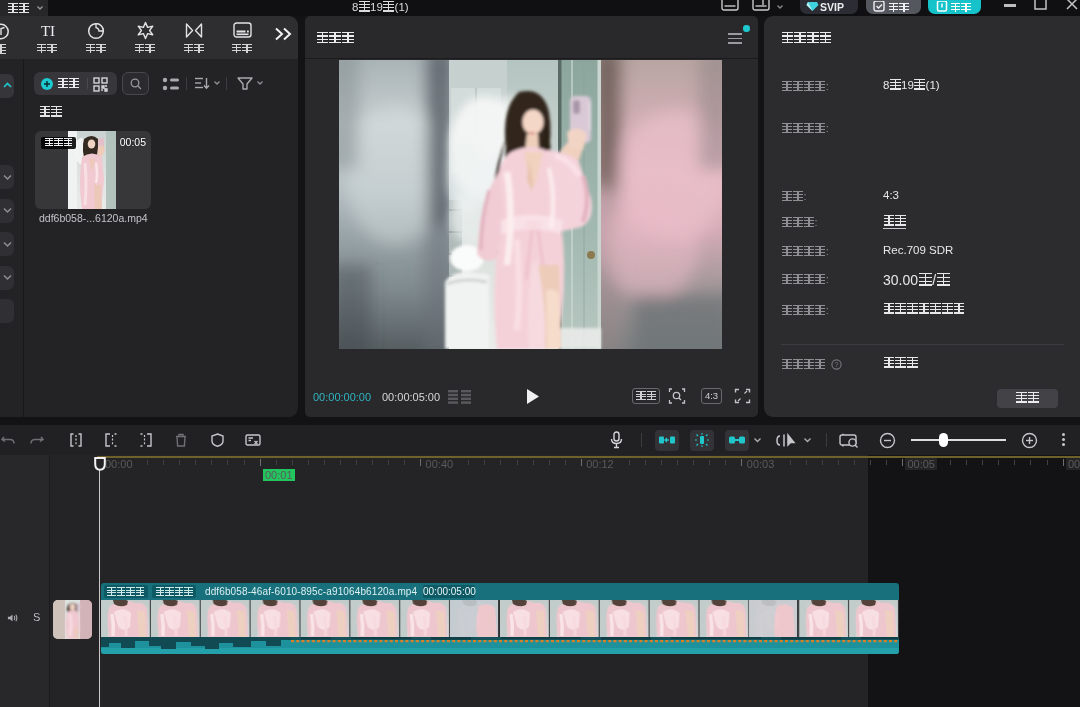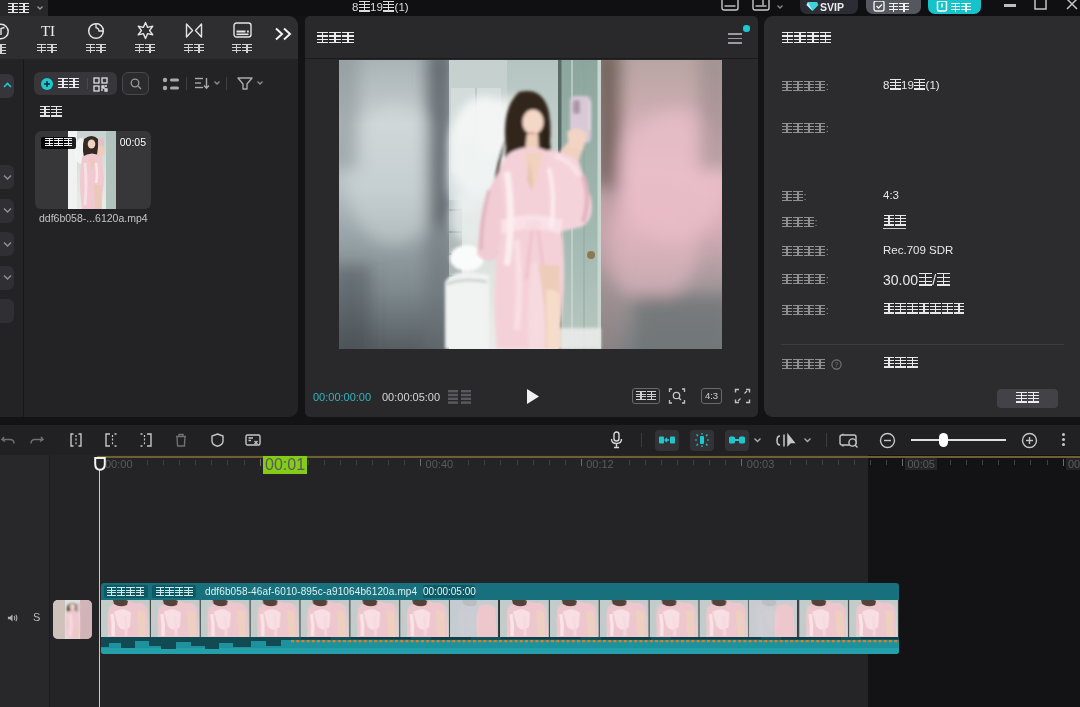--- a/index.html
+++ b/index.html
@@ -514,21 +514,21 @@
 
   <div class="ab" style="left:97px;top:1px;width:983px;height:1.5px;background:#6e612b"></div>
   <div class="ab" style="left:99px;top:5px;width:981px;height:5px;background:repeating-linear-gradient(90deg,#414145 0 1px,transparent 1px 16.06px)"></div>
   <div class="ab" style="left:259.6px;top:4px;width:1px;height:7px;background:#6e6e72"></div>
   <div class="ab" style="left:420.2px;top:4px;width:1px;height:7px;background:#6e6e72"></div>
   <div class="ab" style="left:580.8px;top:4px;width:1px;height:7px;background:#6e6e72"></div>
   <div class="ab" style="left:741.4px;top:4px;width:1px;height:7px;background:#6e6e72"></div>
   <div class="ab" style="left:902px;top:4px;width:1px;height:7px;background:#6e6e72"></div>
   <div class="ab" style="left:1062.6px;top:4px;width:1px;height:7px;background:#6e6e72"></div>
   <div class="ab" style="left:103px;top:2.5px;font-size:11px;color:#5a5a5c;background:#242427;padding:0 2px">00:00</div>
-  <div class="ab" style="left:263px;top:1px;font-size:16px;color:#5a5a5c;background:#84cc16;padding:0 2px">00:01</div>
+  <div class="ab" style="left:263px;top:14px;font-size:11px;color:#5a5a5c;background:#22c55e;padding:0 2px">00:01</div>
   <div class="ab" style="left:423.6px;top:2.5px;font-size:11px;color:#5a5a5c;background:#242427;padding:0 2px">00:40</div>
   <div class="ab" style="left:584.2px;top:2.5px;font-size:11px;color:#5a5a5c;background:#242427;padding:0 2px">00:12</div>
   <div class="ab" style="left:744.8px;top:2.5px;font-size:11px;color:#5a5a5c;background:#242427;padding:0 2px">00:03</div>
   <div class="ab" style="left:905.4px;top:2.5px;font-size:11px;color:#5a5a5c;background:#242427;padding:0 2px">00:05</div>
   <div class="ab" style="left:1066px;top:2.5px;font-size:11px;color:#5a5a5c;background:#242427;padding:0 2px">00:0</div>
 
   <svg class="ab" style="left:7px;top:158px" width="11" height="10" viewBox="0 0 13 12" fill="none" stroke="#aeaeb2" stroke-width="1.3">
         <path d="M1 4.5 L3.5 4.5 L6.5 1.8 L6.5 10.2 L3.5 7.5 L1 7.5 Z" fill="#aeaeb2" stroke="none"></path>
         <path d="M8.5 3.5 Q10 6 8.5 8.5 M10.5 2 Q13 6 10.5 10"></path>
       </svg>

